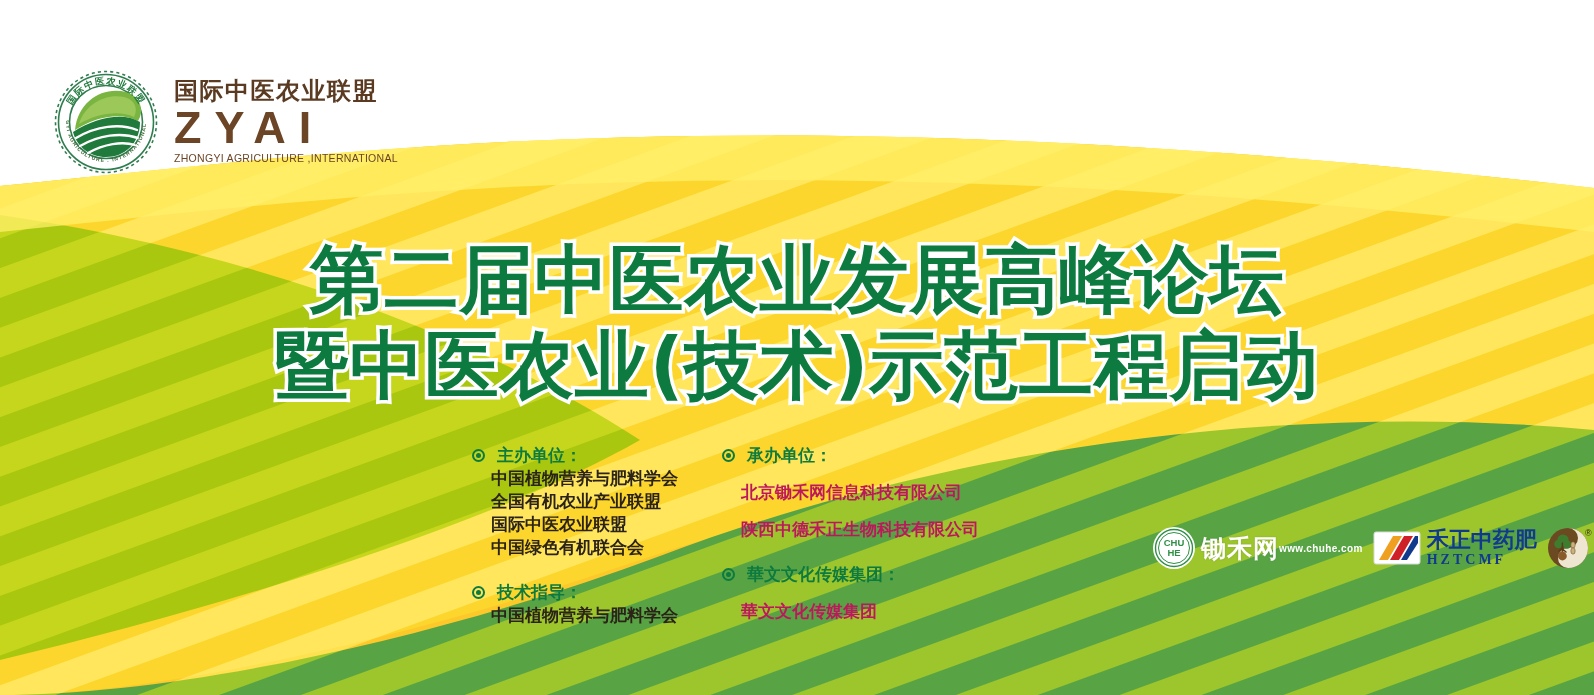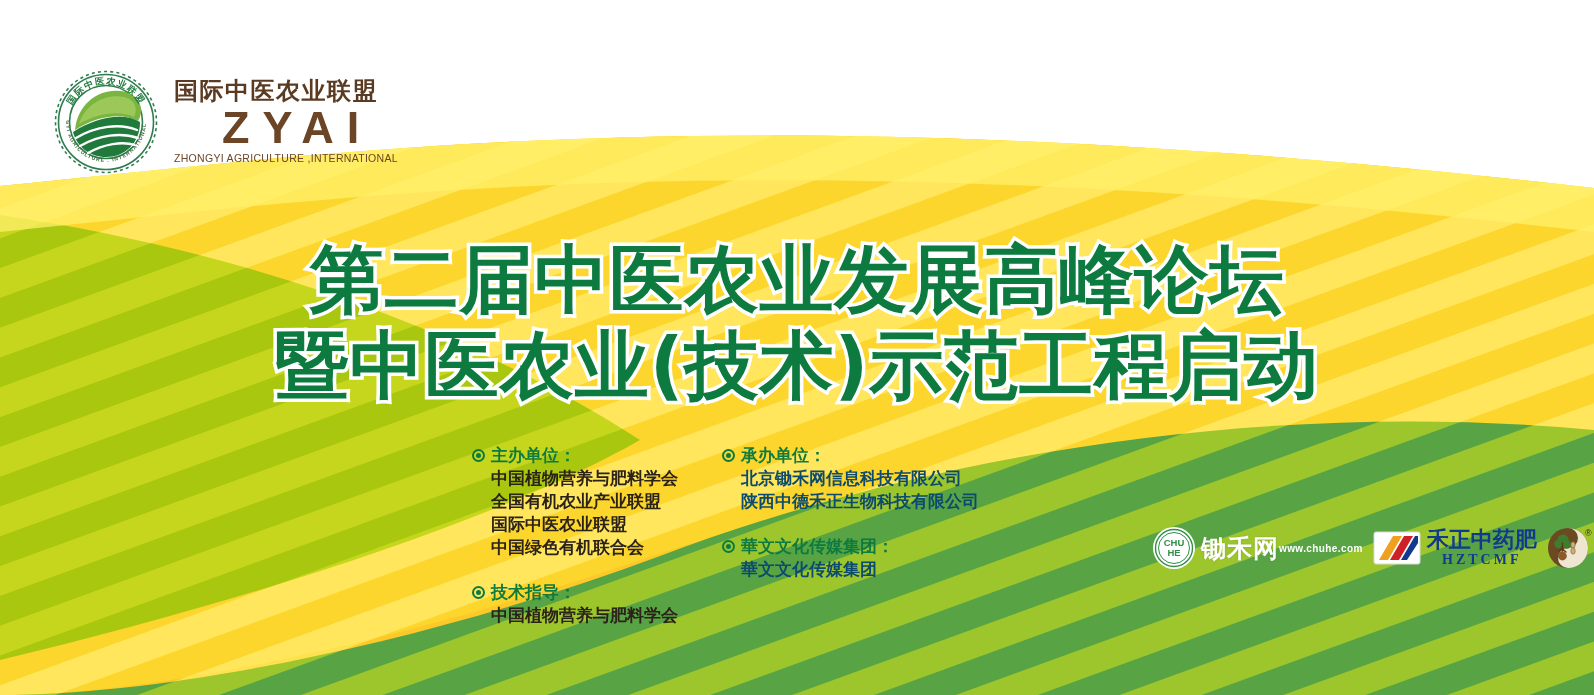--- a/index.html
+++ b/index.html
@@ -31,21 +31,20 @@
   }
   .lw-cn{
     font-size:24px;font-weight:bold;color:#5b3a22;
     letter-spacing:1.5px;margin-bottom:4px;
     font-family:"DejaVu Sans","Liberation Sans",sans-serif;
   }
   .lw-abbr{
     font-size:45px;font-weight:bold;color:#6b4526;
     letter-spacing:13px;line-height:0.95;
     font-family:"Liberation Sans",sans-serif;
-    margin-left:48px;
   }
   .lw-en{
     font-size:10.5px;color:#6b4526;letter-spacing:0.3px;
     margin-top:3px;
     font-family:"Liberation Sans",sans-serif;
   }
 
   
   #title-block{
     position:absolute;left:0;top:236px;width:1594px;
@@ -69,42 +68,42 @@
   .title-line.l2{font-size:74px;}
 
   
   #credits{
     position:absolute;left:472px;top:444px;
     z-index:25;display:flex;gap:44px;align-items:flex-start;
   }
   .credit-col{display:flex;flex-direction:column;gap:22px;}
   .credit-group{position:relative;}
   .cg-head{
-    display:flex;align-items:center;gap:6px;
+    display:flex;align-items:center;gap:12px;
     font-family:"DejaVu Sans","Liberation Sans",sans-serif;
     font-size:17px;font-weight:bold;color:#0d7a3f;
     line-height:23px;white-space:nowrap;
   }
   .bullet{
     width:13px;height:13px;border-radius:50%;
     border:2px solid #0d7a3f;
     box-sizing:border-box;
     display:inline-flex;align-items:center;justify-content:center;
     flex:0 0 auto;
   }
   .bullet i{
     width:5px;height:5px;border-radius:50%;background:#0d7a3f;display:block;
   }
   .cg-items{margin:0;padding:0;list-style:none;padding-left:19px;}
   .cg-items li{
     font-family:"DejaVu Sans","Liberation Sans",sans-serif;
     font-size:17px;font-weight:bold;color:#2b2218;
     line-height:23px;white-space:nowrap;
   }
-  .col-b .cg-items li{font-weight:normal;color:#0c4a6e;}
+  .col-b .cg-items li{font-weight:normal;color:#be185d;margin-top:14px;}
   .col-b .cg-items li{font-weight:bold;}
 
   
   #sponsors{
     position:absolute;left:1152px;top:526px;
     z-index:25;display:flex;align-items:center;gap:10px;
   }
   .sp{display:flex;align-items:center;}
 
   
@@ -117,21 +116,21 @@
     text-shadow:0 0 2px rgba(0,0,0,.18);
   }
   .chuhe-url{
     font-family:"Liberation Sans",sans-serif;
     font-size:10px;font-weight:bold;color:#ffffff;letter-spacing:.4px;margin-top:2px;
   }
 
   
   .sp-hzt{gap:6px;}
   .hzt-mark{width:48px;height:34px;}
-  .hzt-txt{display:flex;flex-direction:column;line-height:1;align-items:center;}
+  .hzt-txt{display:flex;flex-direction:column;line-height:1;}
   .hzt-cn{
     font-family:"DejaVu Sans","Liberation Sans",sans-serif;
     font-size:22px;font-weight:bold;color:#123a8c;letter-spacing:0px;
     position:relative;
   }
   .hzt-en{
     font-family:"Liberation Serif",serif;
     font-size:14px;font-weight:bold;color:#123a8c;letter-spacing:3px;margin-top:2px;
   }
 

